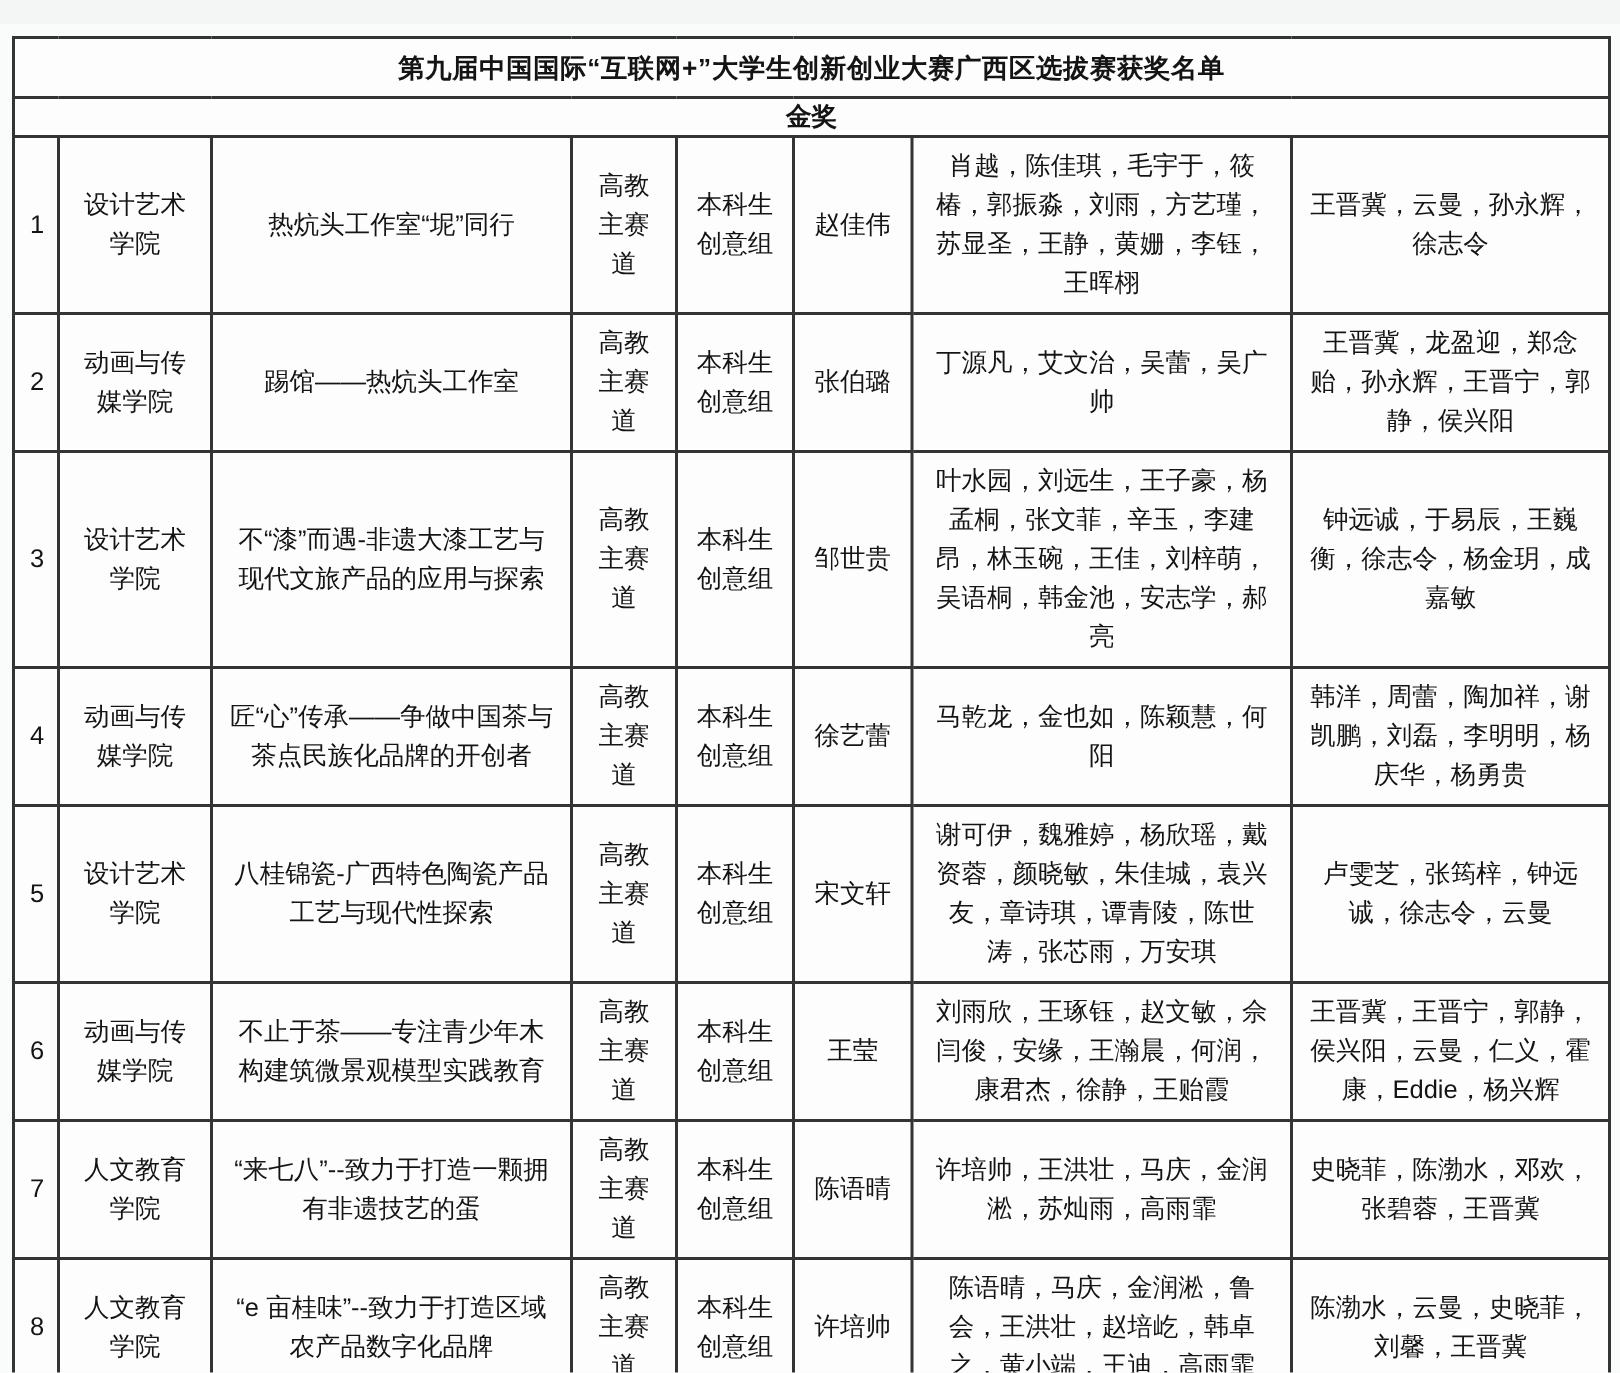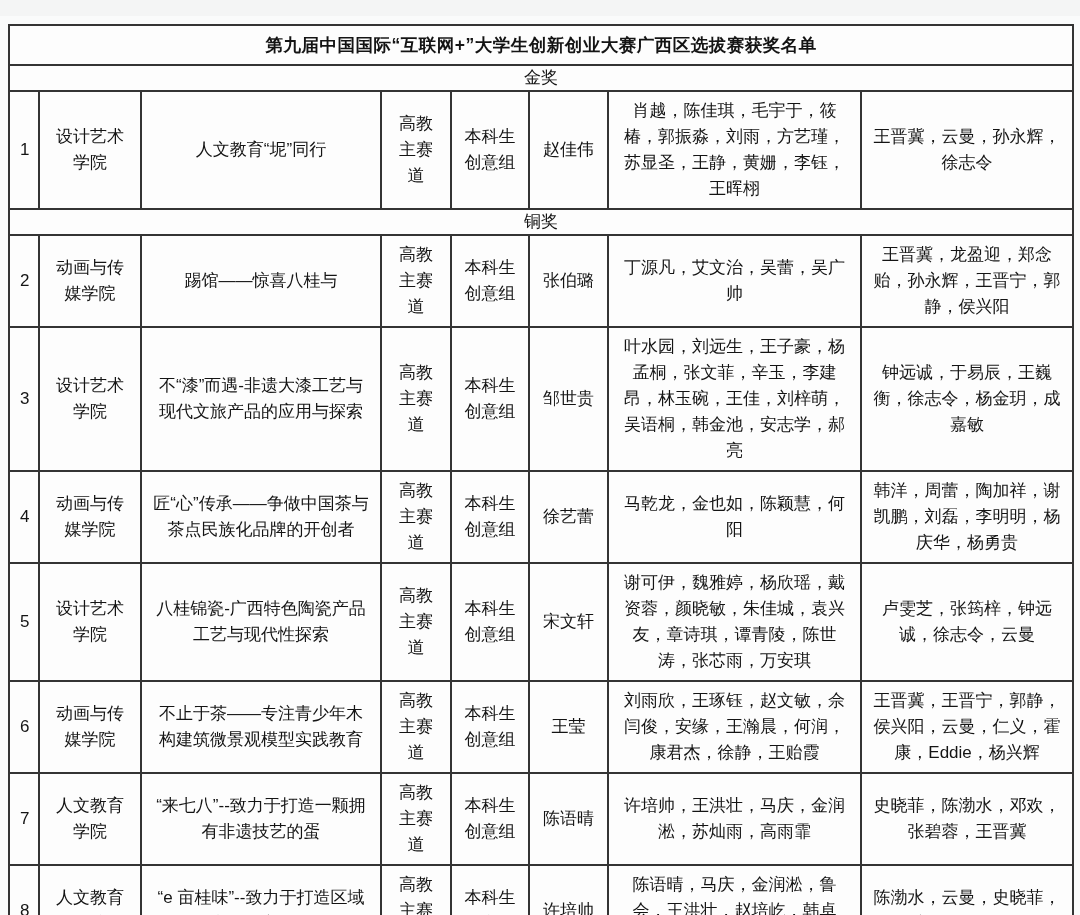--- a/index.html
+++ b/index.html
@@ -35,21 +35,21 @@
   }
   tr.title-row td {
     height: 40px;
     font-weight: bold;
     font-size: 17.5px;
     padding: 4px 8px;
     letter-spacing: 0.5px;
   }
   tr.section-row td {
     height: 14px;
-    font-weight: normal;
+    font-weight: bold;
     padding: 1px 4px;
     line-height: 22px;
   }
   .bottom-strip {
     position: absolute; left: 0; top: 903px;
     width: 1080px; height: 12px;
     background: #b7bbbd;
     z-index: 5;
   }
   .bottom-strip .white-gap {
@@ -85,37 +85,34 @@
       </tr>
     </tbody>
     <tbody id="table-body">
         <tr class="section-row">
           <td colspan="8">金奖</td>
         </tr>
         <tr>
           <td>1</td>
           <td>设计艺术
 学院</td>
-          <td>人文教育“坭”同行</td>
+          <td>热炕头工作室“坭”同行</td>
           <td>高教
 主赛道</td>
           <td>本科生
 创意组</td>
           <td>赵佳伟</td>
           <td>肖越，陈佳琪，毛宇于，筱椿，郭振淼，刘雨，方艺瑾，苏显圣，王静，黄姗，李钰，王晖栩</td>
           <td>王晋冀，云曼，孙永辉，徐志令</td>
         </tr>
-        <tr class="section-row">
-          <td colspan="8">铜奖</td>
-        </tr>
         <tr>
           <td>2</td>
           <td>动画与传
 媒学院</td>
-          <td>踢馆——惊喜八桂与</td>
+          <td>踢馆——热炕头工作室</td>
           <td>高教
 主赛道</td>
           <td>本科生
 创意组</td>
           <td>张伯璐</td>
           <td>丁源凡，艾文治，吴蕾，吴广帅</td>
           <td>王晋冀，龙盈迎，郑念贻，孙永辉，王晋宁，郭静，侯兴阳</td>
         </tr>
         <tr>
           <td>3</td>

